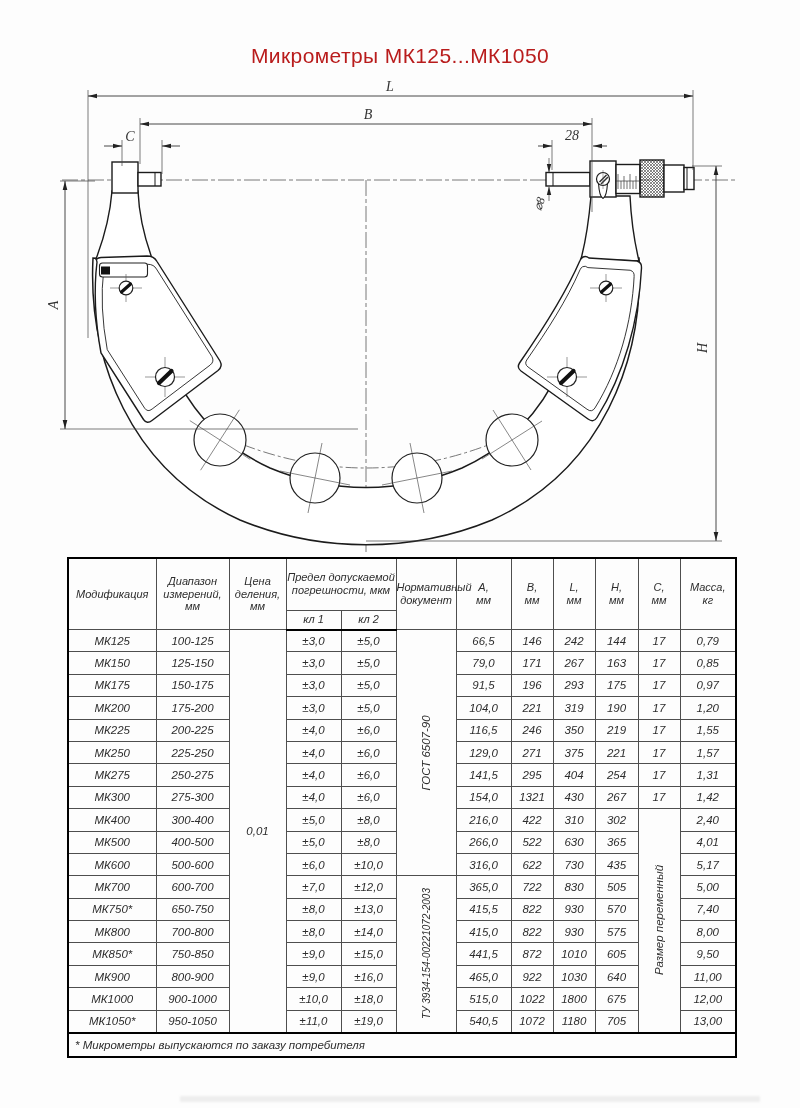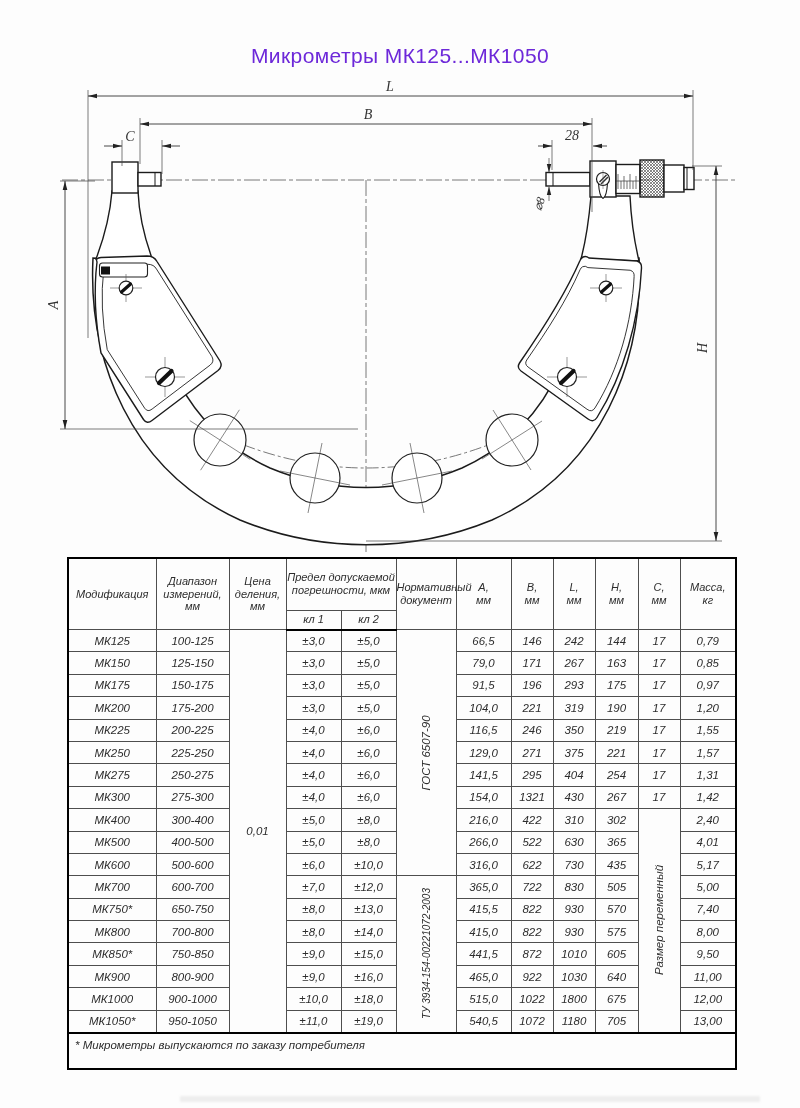--- a/index.html
+++ b/index.html
@@ -1,38 +1,38 @@
 <!DOCTYPE html>
 <html><head>
 <meta charset="utf-8">
 <style>
   html,body{margin:0;padding:0;}
   body{width:800px;height:1108px;background:#fdfdfd;position:relative;
        font-family:"Liberation Sans",sans-serif;overflow:hidden;}
   .page{position:absolute;inset:0;}
   .title{position:absolute;top:44px;left:0;width:800px;text-align:center;
-         font-size:21px;letter-spacing:.4px;color:#6d28d9;}
+         font-size:21px;letter-spacing:.4px;color:#b91c1c;}
   svg.draw{position:absolute;left:0;top:70px;}
 
   
   .tblwrap{position:absolute;left:67px;top:557px;}
   table{border-collapse:collapse;table-layout:fixed;width:668px;
         font-style:italic;font-size:11.5px;color:#2d2d2d;}
   th,td{border:1px solid #4e4e4e;padding:0;text-align:center;vertical-align:middle;}
   table{border:2.4px solid #000;}
   th{font-weight:normal;font-style:italic;font-size:11px;line-height:1.18;white-space:pre-line;}
   tr.subhead th{border-bottom:2.2px solid #000;height:18px;}
   tr.mainhead{height:52px;}
   tbody tr{height:22.4px;margin-top:28px;}
   tbody td{overflow:visible;}
   td.vcell{position:relative;}
   .vwrap{position:absolute;inset:0;display:flex;align-items:center;justify-content:center;}
   .vtext{display:inline-block;transform:rotate(-90deg);white-space:nowrap;}
   .vtext.small{font-size:10px;}
-  tfoot td{border-top:2.2px solid #000;text-align:left;padding:3px 0 15px 6px;height:16px;}
+  tfoot td{border-top:2.2px solid #000;text-align:left;padding:3px 0 3px 6px;height:16px;}
   .smudge{position:absolute;left:180px;top:1096px;width:580px;height:6px;
           background:#dcdcdc;opacity:.45;filter:blur(1px);}
 </style>
 </head>
 <body>
 
 <div class="page">
 
   <div class="title">Микрометры МК125...МК1050</div>
 

